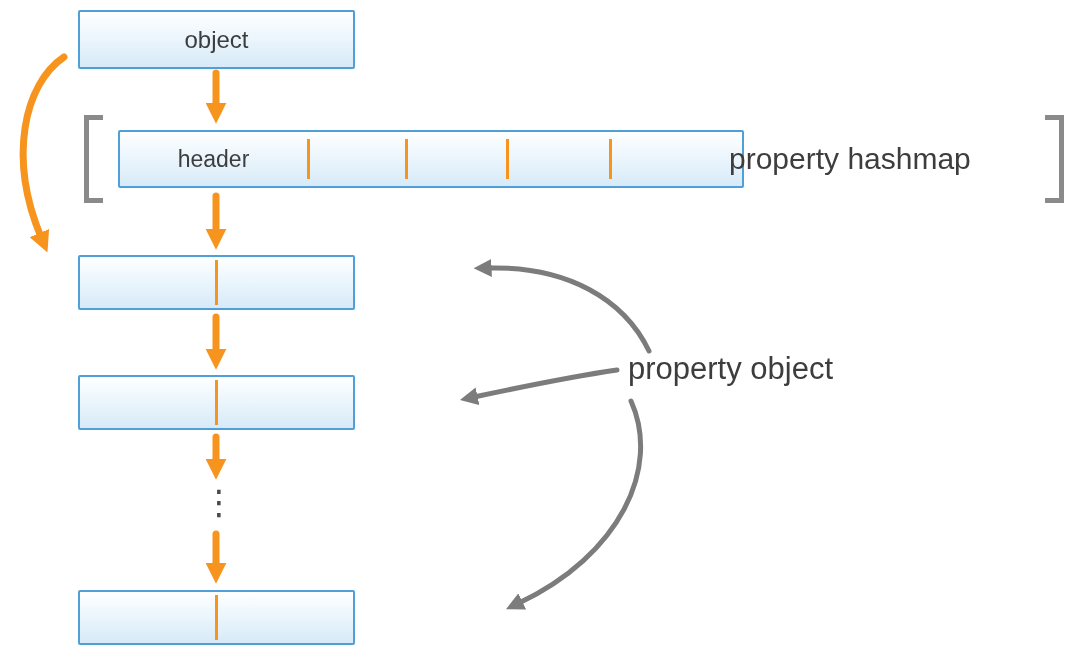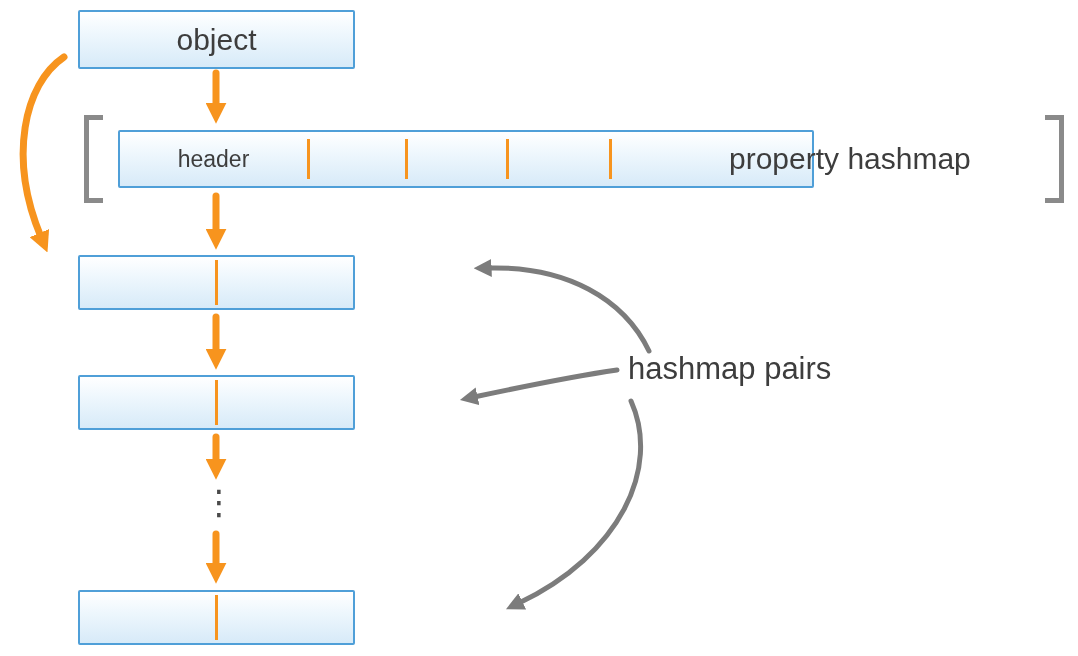--- a/index.html
+++ b/index.html
@@ -22,22 +22,22 @@
   #ah-gray path{fill:var(--arrow-gray,#7C7C7C);}
 
   .box{
     position:absolute;box-sizing:border-box;
     border:2px solid var(--box-border-blue,#4F9FD8);
     background:linear-gradient(180deg,#ffffff 0%,#eef7fd 40%,var(--box-fill-light,#D7EAF8) 100%);
     border-radius:2px;
   }
   .object-box{left:78px;top:10px;width:277px;height:59px;
     display:flex;align-items:center;justify-content:center;
-    font-size:30px;color:var(--text-dark,#3D3D3D);}
-  .header-box{left:118px;top:130px;width:696px;height:58px;}
+    font-size:24px;color:var(--text-dark,#3D3D3D);}
+  .header-box{left:118px;top:130px;width:626px;height:58px;}
   .header-label{position:absolute;left:0;top:0;width:187px;height:100%;
     display:flex;align-items:center;justify-content:center;
     font-size:23px;color:var(--text-dark,#3D3D3D);}
   .slot-divider{position:absolute;top:7px;bottom:7px;width:3px;
     background:var(--accent-orange,#F7941E);}
   .sd1{left:187px}.sd2{left:285px}.sd3{left:386px}.sd4{left:489px}
 
   .pair-box{left:78px;width:277px;height:55px;}
   .p1{top:255px}.p2{top:375px}.p3{top:590px}
   .pair-divider{position:absolute;left:calc(50% - 1.5px);top:3px;bottom:3px;width:3px;
@@ -105,15 +105,15 @@
   </div>
   <div class="box pair-box p2">
     <i class="pair-divider"></i>
   </div>
   <div class="box pair-box p3">
     <i class="pair-divider"></i>
   </div>
 
   <div class="ellipsis">⋮</div>
 
-  <div class="diagram-label pairs-label">hashmap pairs</div>
+  <div class="diagram-label pairs-label">property object</div>
 
 </div>
 
 </body></html>

